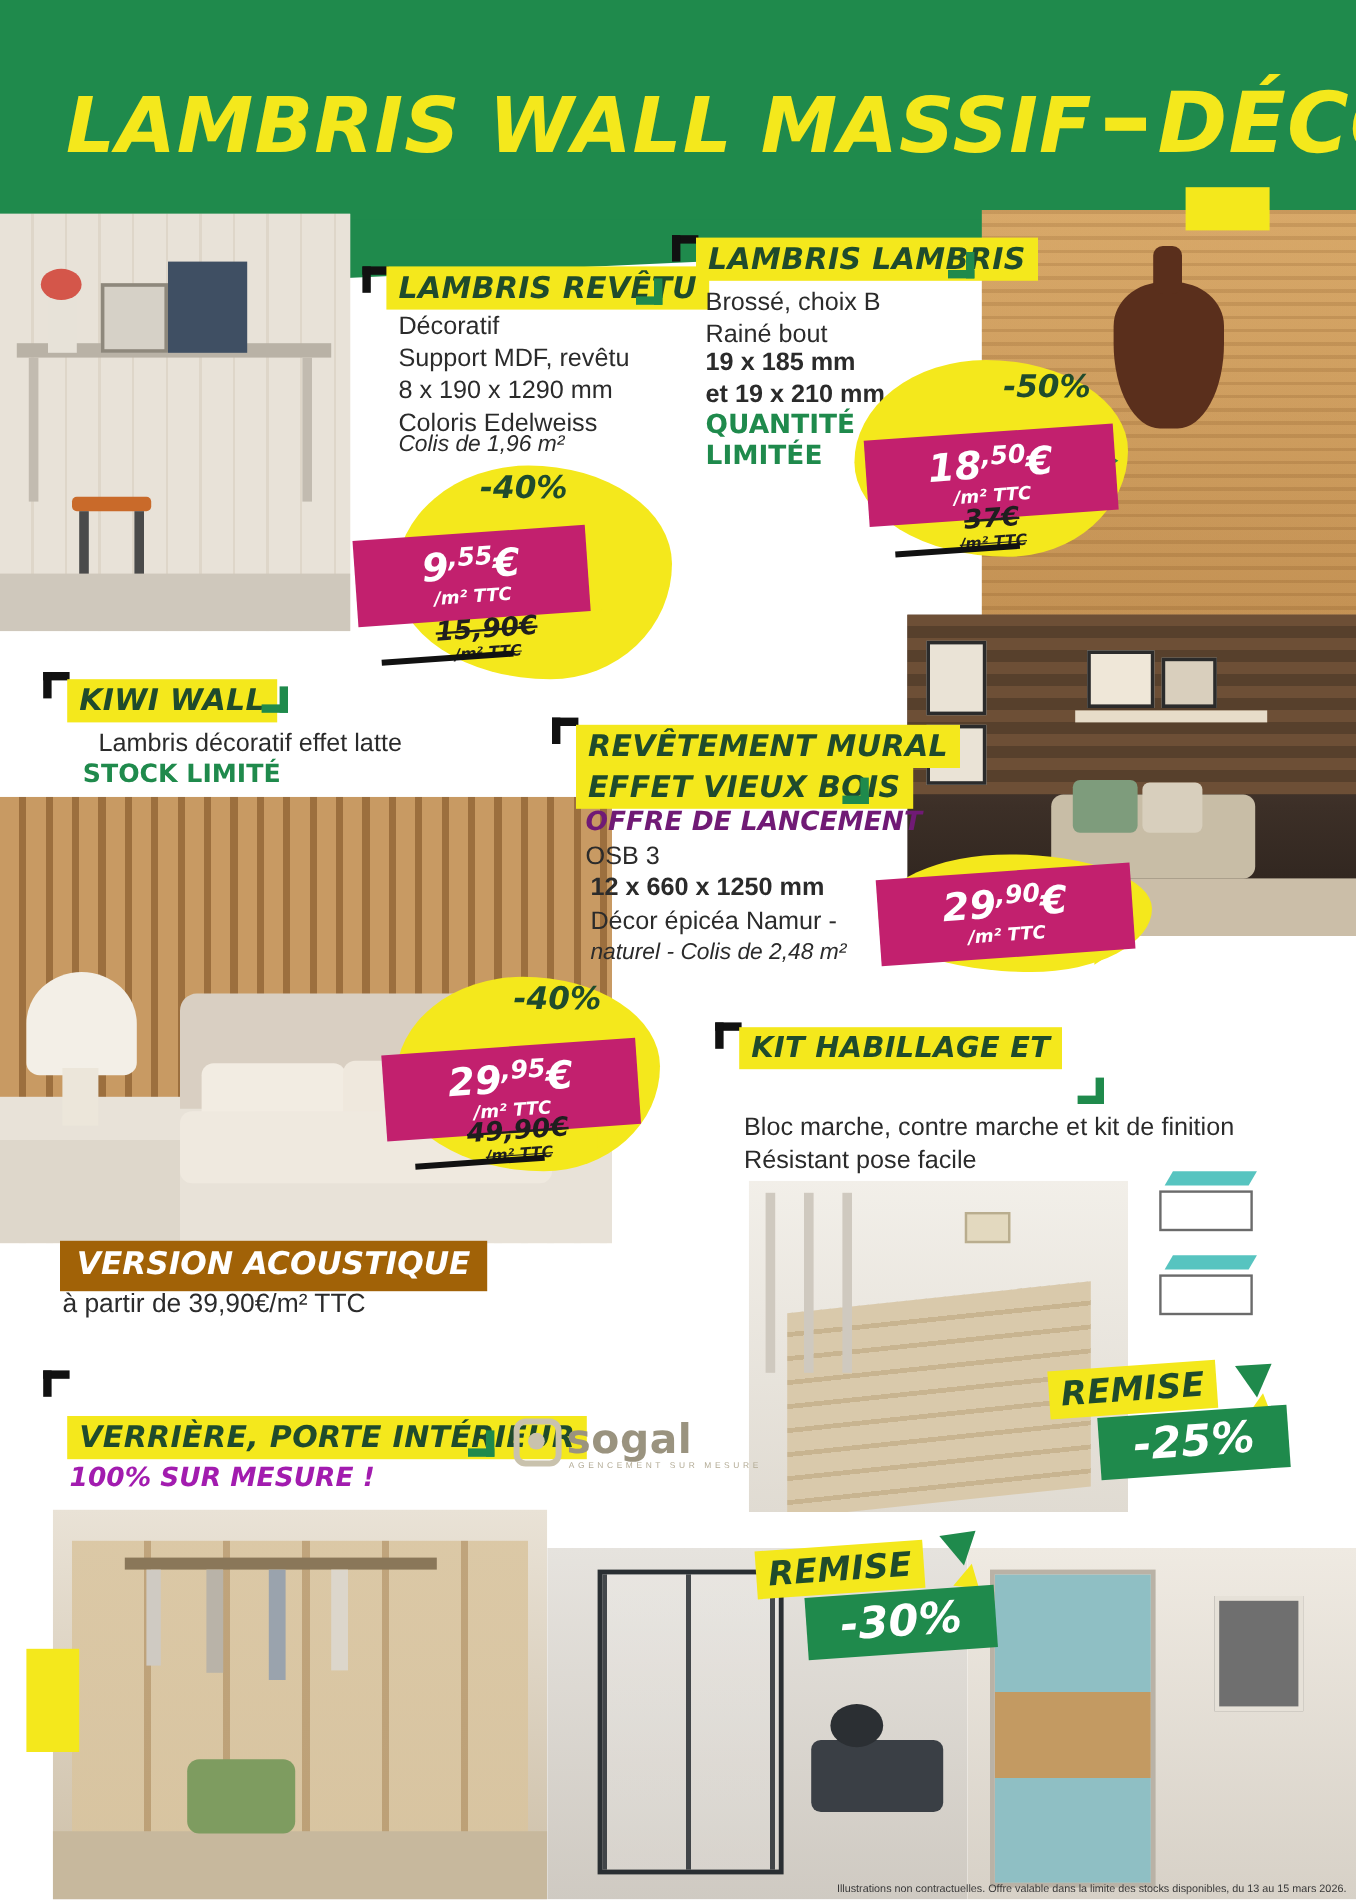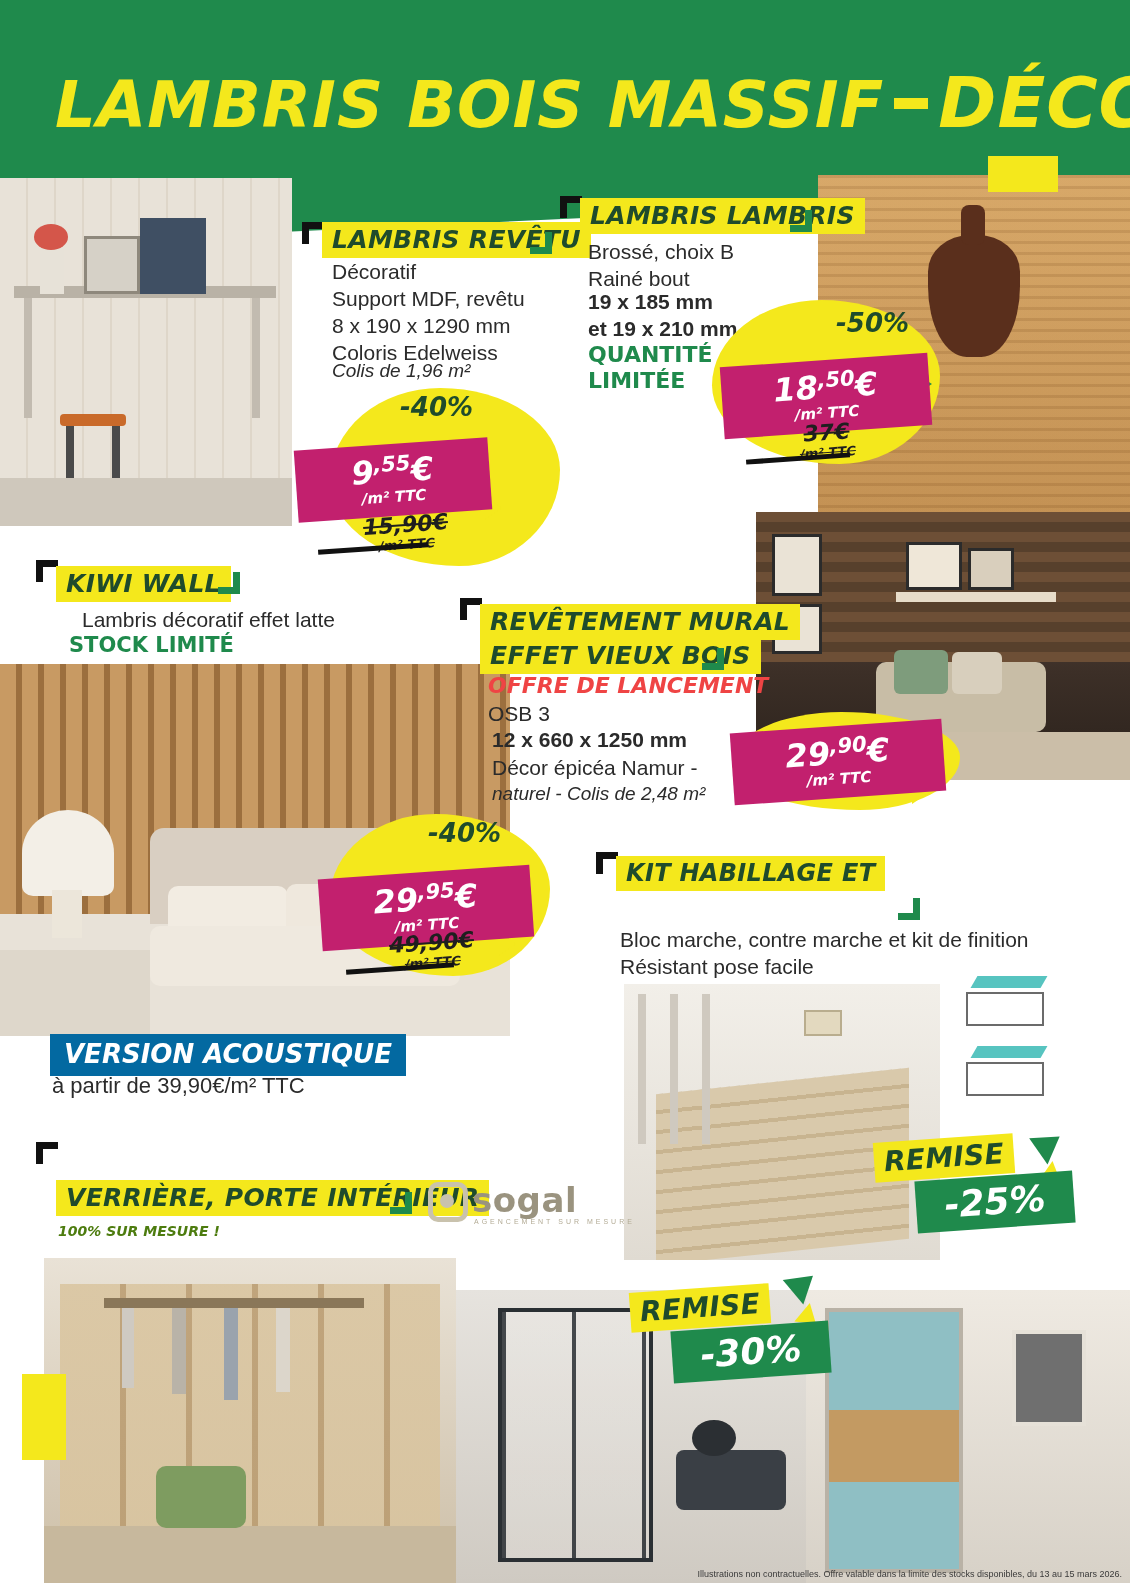--- a/index.html
+++ b/index.html
@@ -72,21 +72,21 @@
   .underline{ position:absolute; height:5px; background:#111; transform:rotate(-4deg); }
   .arrow-green{
     position:absolute; width:0;height:0;
     border-left:26px solid #1f8a4c; border-top:16px solid transparent; border-bottom:16px solid transparent;
   }
   .arrow-yellow{
     position:absolute; width:0;height:0;
     border-left:18px solid #f4e81c; border-top:12px solid transparent; border-bottom:12px solid transparent;
   }
   .magenta-tag{
-    position:absolute; background:#0369a1; color:#fff;
+    position:absolute; background:#a16207; color:#fff;
     font-family:"DejaVu Sans", sans-serif; font-weight:bold; font-style:italic;
     font-size:26px; padding:5px 14px 7px 14px; white-space:nowrap;
   }
   .greenbox{
     position:absolute; background:#1f8a4c; color:#fff;
     font-family:"DejaVu Sans", sans-serif; font-weight:bold; font-style:italic;
     white-space:nowrap; text-align:center;
   }
   .footer-note{
     position:absolute; right:8px; bottom:4px; font-size:9px; color:#3a3a3a;
@@ -170,21 +170,21 @@
   .sd-teal{ position:absolute; background:#57c4c0; }
   .yellow-block{ position:absolute; background:#f4e81c; }
 </style>
 </head>
 <body>
 
 <div class="page">
 
   <div class="header">
     <div class="header-title">
-      <span>LAMBRIS BOIS MASSIF</span><span class="dash"></span><span class="w2">DÉCORATIF</span>
+      <span>LAMBRIS WALL MASSIF</span><span class="dash"></span><span class="w2">DÉCORATIF</span>
     </div>
   </div>
 
   <div class="ph" style="left:0; top:178px; width:292px; height:348px;">
     <div class="wallpanel"></div>
     <div style="position:absolute;left:14px;top:108px;width:262px;height:12px;background:#b9b2a6;"></div>
     <div style="position:absolute;left:24px;top:120px;width:8px;height:120px;background:#c2bbb0;"></div>
     <div style="position:absolute;left:252px;top:120px;width:8px;height:120px;background:#c2bbb0;"></div>
     <div style="position:absolute;left:140px;top:40px;width:66px;height:76px;background:#3f4f63;"></div>
     <div style="position:absolute;left:84px;top:58px;width:56px;height:58px;background:#d6d1c7;border:3px solid #8e887c;"></div>
@@ -297,21 +297,21 @@
     <div style="position:absolute;left:120px;top:150px;width:170px;height:70px;background:#c8bda6;border-radius:10px;"></div>
     <div style="position:absolute;left:138px;top:138px;width:54px;height:44px;background:#7e9c7c;border-radius:6px;"></div>
     <div style="position:absolute;left:196px;top:140px;width:50px;height:42px;background:#d8cfbd;border-radius:6px;"></div>
     <div style="position:absolute;left:0;top:220px;width:374px;height:48px;background:#cbbea8;"></div>
   </div>
 
   <div class="bracket" style="left:460px; top:598px;"></div>
   <div class="yellow-tag" style="left:480px; top:604px; font-size:25px;">REVÊTEMENT MURAL</div>
   <div class="yellow-tag" style="left:480px; top:638px; font-size:25px;">EFFET VIEUX BOIS</div>
   <div class="bracket br" style="left:702px; top:648px;"></div>
-  <div class="body-text" style="left:488px; top:672px; width:340px; font-family:'DejaVu Sans',sans-serif; font-weight:bold; font-style:italic; color:#ef4444; font-size:22px;">OFFRE DE LANCEMENT</div>
+  <div class="body-text" style="left:488px; top:672px; width:340px; font-family:'DejaVu Sans',sans-serif; font-weight:bold; font-style:italic; color:#701a75; font-size:22px;">OFFRE DE LANCEMENT</div>
   <div class="body-text" style="left:488px; top:700px; width:340px;">OSB 3</div>
   <div class="body-text" style="left:492px; top:726px; width:340px; font-weight:bold;">12 x 660 x 1250 mm</div>
   <div class="body-text" style="left:492px; top:754px; width:340px;">Décor épicéa Namur -</div>
   <div class="body-text" style="left:492px; top:780px; width:340px; font-style:italic; font-size:19px;">naturel - Colis de 2,48 m²</div>
 
   <div class="blob" style="left:732px; top:712px; width:228px; height:98px;"></div>
   <div class="arrow-green" style="left:902px; top:742px;"></div>
   <div class="arrow-yellow" style="left:912px; top:780px;"></div>
   <div class="pricebar" style="left:732px; top:726px; width:212px;">
     <span class="big">29</span><span class="sup">,90</span><span class="big">€</span>
@@ -342,21 +342,21 @@
   </div>
 
   <div class="arrow-green" style="left:1036px; top:1128px; border-left-color:#1f8a4c; transform:rotate(-35deg);"></div>
   <div class="arrow-yellow" style="left:1044px; top:1164px; transform:rotate(35deg);"></div>
   <div class="yellow-tag" style="left:874px; top:1138px; font-size:28px; transform:rotate(-4deg);">REMISE</div>
   <div class="greenbox" style="left:916px; top:1176px; width:158px; height:52px; line-height:52px; font-size:36px; transform:rotate(-4deg);">-25%</div>
 
   <div class="bracket" style="left:36px; top:1142px;"></div>
   <div class="yellow-tag" style="left:56px; top:1180px; font-size:25px;">VERRIÈRE, PORTE INTÉRIEUR</div>
   <div class="bracket br" style="left:390px; top:1192px;"></div>
-  <div class="body-text" style="left:58px; top:1218px; width:340px; font-family:'DejaVu Sans',sans-serif; font-weight:bold; font-style:italic; font-size:14px; color:#4d7c0f;">100% SUR MESURE !</div>
+  <div class="body-text" style="left:58px; top:1218px; width:340px; font-family:'DejaVu Sans',sans-serif; font-weight:bold; font-style:italic; font-size:22px; color:#a21caf;">100% SUR MESURE !</div>
 
   <div class="sogal-mark" style="left:428px; top:1182px;"></div>
   <div class="sogal-logo" style="left:472px; top:1180px;">sogal</div>
   <div class="sogal-sub" style="left:474px; top:1218px;">AGENCEMENT SUR MESURE</div>
 
   <div class="ph" style="left:44px; top:1258px; width:412px; height:325px;">
     <div class="closet"></div>
     <div style="position:absolute;left:60px;top:40px;width:260px;height:10px;background:#8a7759;"></div>
     <div style="position:absolute;left:78px;top:50px;width:12px;height:80px;background:#cfcac2;"></div>
     <div style="position:absolute;left:128px;top:50px;width:14px;height:86px;background:#b9b3a8;"></div>

